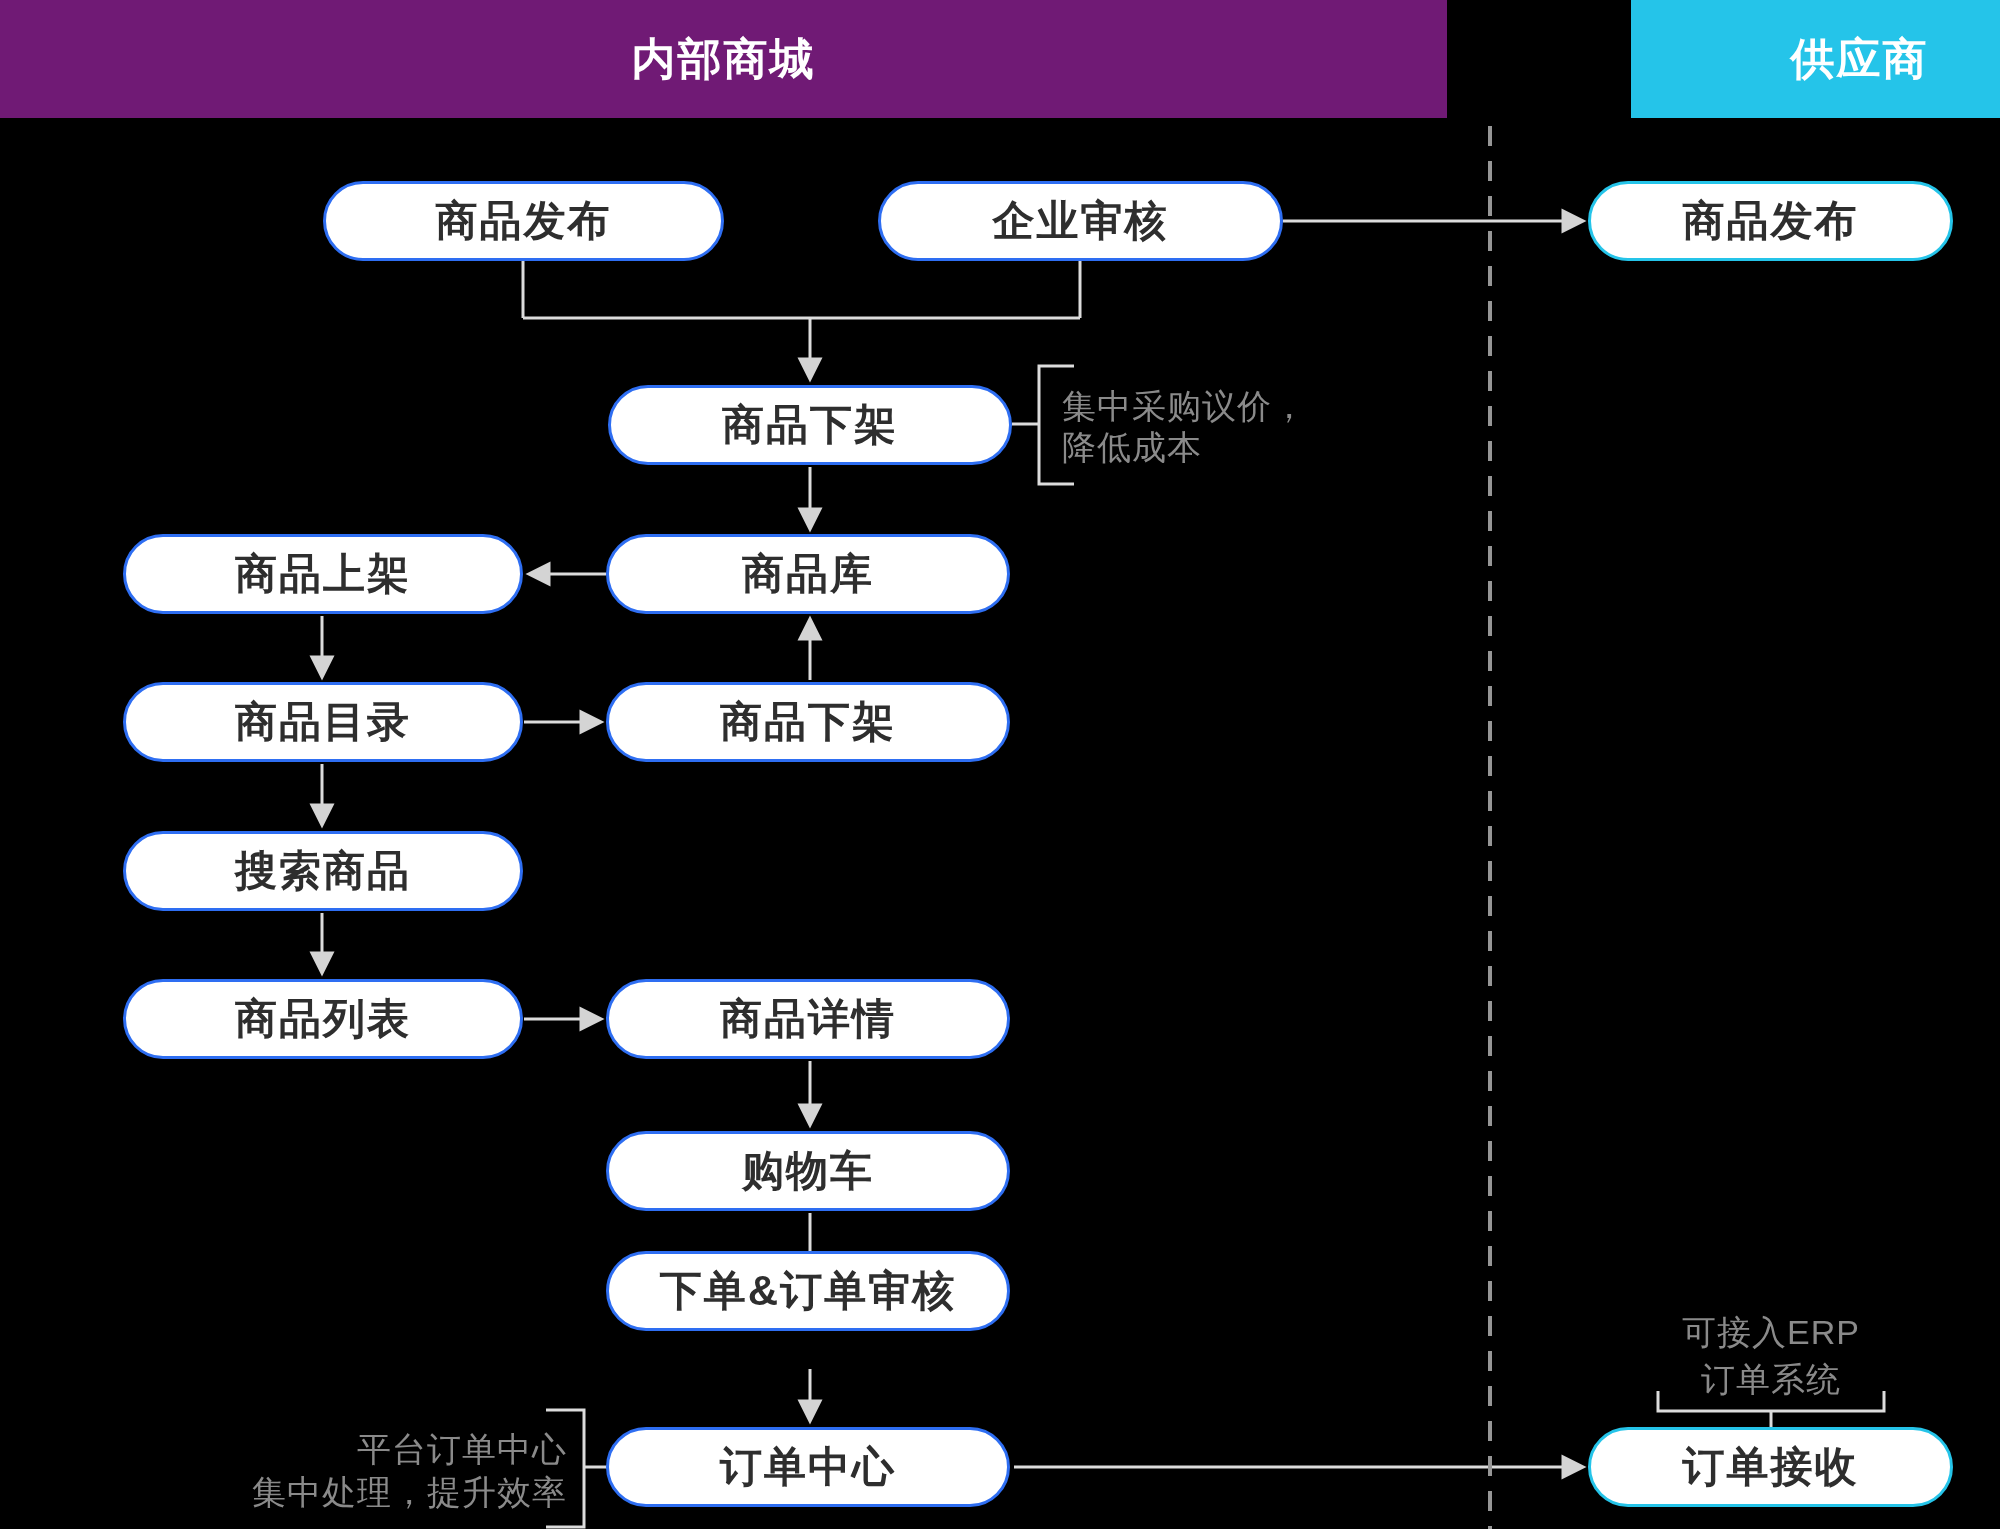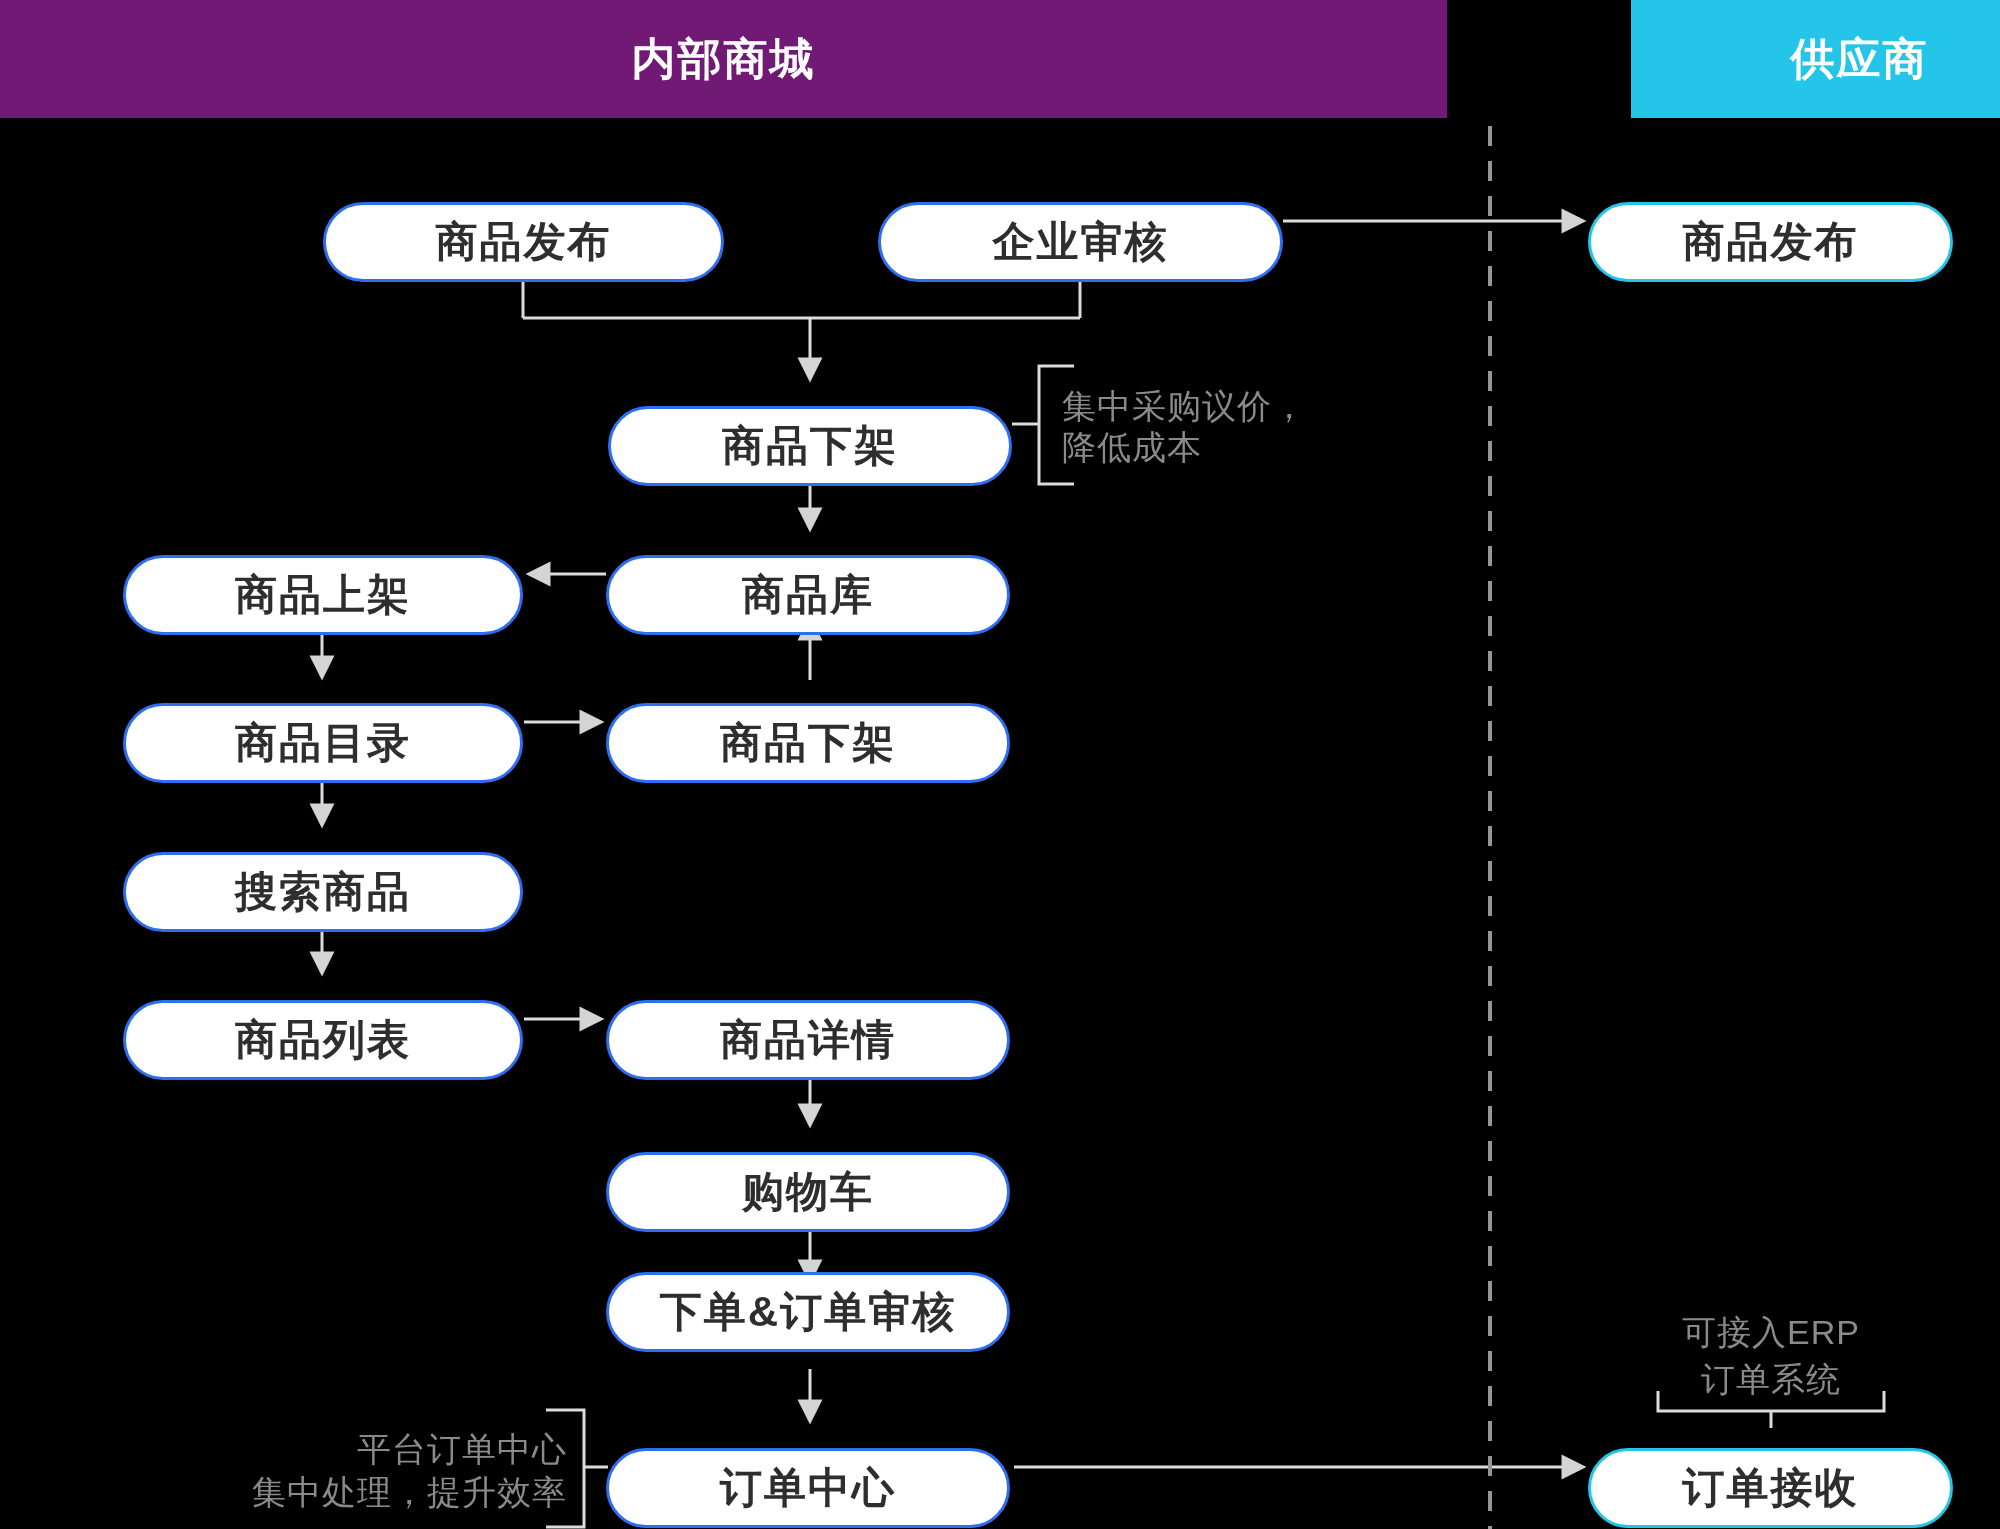--- a/index.html
+++ b/index.html
@@ -14,21 +14,21 @@
     position:absolute;top:0;height:118px;
     display:flex;align-items:center;justify-content:center;
     color:#fff;font-size:44px;font-weight:bold;letter-spacing:2px;
   }
   .wires{position:absolute;left:0;top:0;}
   .node{
     position:absolute;height:80px;
     background:#fff;border-radius:42px;
     display:flex;align-items:center;justify-content:center;
     box-sizing:border-box;
-    font-size:42px;font-weight:bold;color:#2e2e2e;letter-spacing:2px;margin-top:21px;
+    font-size:42px;font-weight:bold;color:#2e2e2e;letter-spacing:2px;
   }
   .node.blue{border:3px solid #2e6ef2;}
   .node.cyan{border:3px solid #25c4e9;}
   .note{
     position:absolute;color:#8a8a8a;font-size:34px;letter-spacing:1px;
   }
   .note div{white-space:nowrap;}
   .note-right{line-height:41px;}
   .note-left{line-height:43px;text-align:right;}
   .note-center{line-height:47px;text-align:center;}

